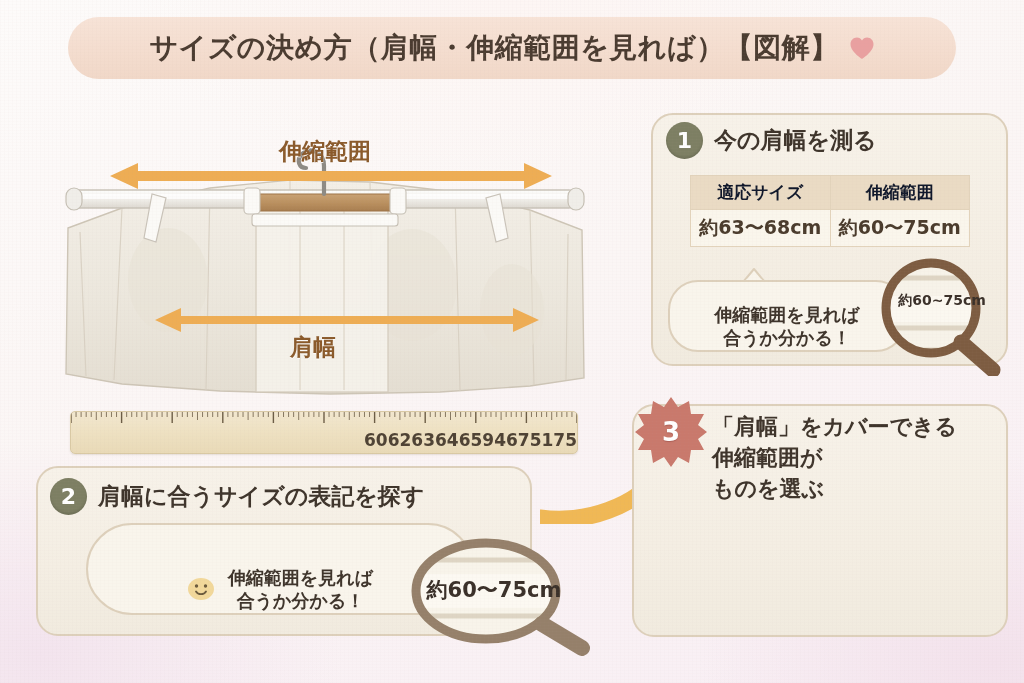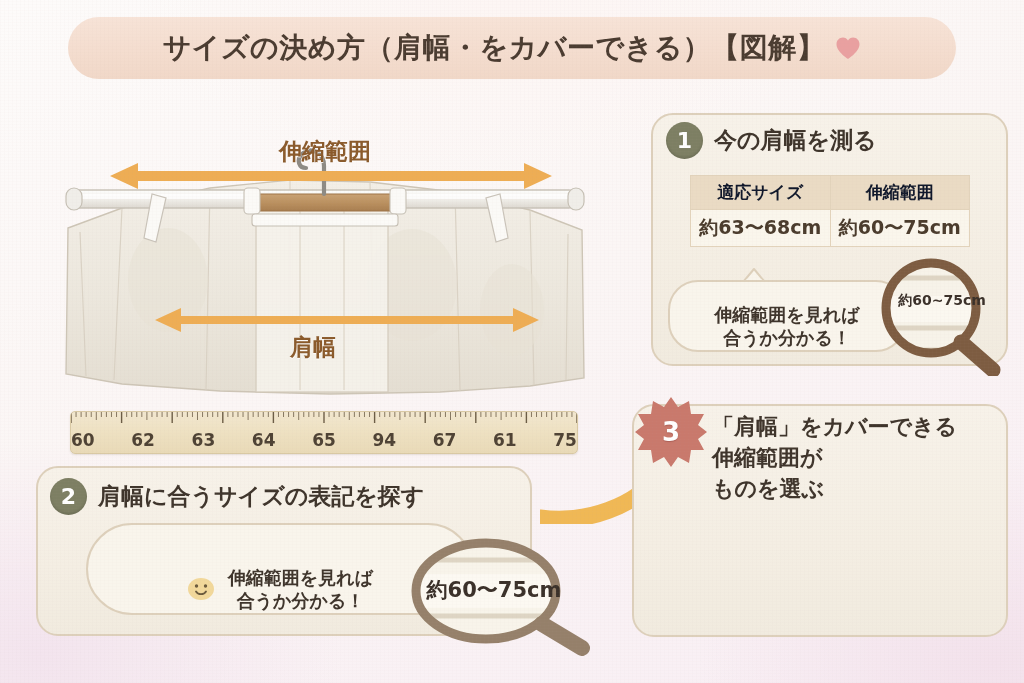--- a/index.html
+++ b/index.html
@@ -82,21 +82,21 @@
     width: 508px; height: 43px;
     border-radius: 5px;
     background: linear-gradient(180deg, #f2e7cf 0%, #efe2c4 40%, #e9dab7 100%);
     border: 1px solid #d9c9a4;
     box-shadow: 0 1px 2px rgba(120,100,70,.16);
     overflow: hidden;
   }
   .ruler-ticks { position: absolute; left: 0; top: 0; width: 100%; height: 13px; }
   .ruler-nums {
     position: absolute; left: 0; top: 13px; width: 100%; height: 30px;
-    display: flex; align-items: center; justify-content: space-between;
+    display: flex; align-items: center; justify-content: flex-end;
   }
   .ruler-nums span {
     font-size: 17px; font-weight: bold; color: #4e4234;
     font-family: "DejaVu Sans", "Liberation Sans", sans-serif;
   }
 
   
   .panel {
     position: absolute;
     background: linear-gradient(180deg, #f7f2e9 0%, #f4eee3 60%, #f1ebdf 100%);
@@ -217,21 +217,21 @@
   }
   #mag-text-1 { left: 894px; top: 292px; width: 96px; font-size: 14px; }
   #mag-text-2 { left: 424px; top: 576px; width: 140px; font-size: 21px; }
 </style>
 </head>
 <body>
 
 <div id="stage">
 
   <div class="title-banner">
-    <span class="title-text">サイズの決め方（肩幅・をカバーできる）【図解】</span>
+    <span class="title-text">サイズの決め方（肩幅・伸縮範囲を見れば）【図解】</span>
     <svg class="heart-icon" viewBox="0 0 26 24">
       <path d="M13 23C13 23 1.5 15.8 1.5 8.3 1.5 4.4 4.4 1.6 7.9 1.6c2.2 0 4.1 1.2 5.1 3 1-1.8 2.9-3 5.1-3 3.5 0 6.4 2.8 6.4 6.7C24.5 15.8 13 23 13 23z" fill="#e9a0a0"></path>
     </svg>
   </div>
 
   <div class="illus">
     <svg width="530" height="300" viewBox="0 0 530 300">
       <defs>
         <linearGradient id="clothG" x1="0" y1="0" x2="0" y2="1">
           <stop offset="0%" stop-color="#f3efe7"></stop>
@@ -422,21 +422,21 @@
         </g>
     </svg>
     <div class="ruler-nums">
       <span>60</span>
       <span>62</span>
       <span>63</span>
       <span>64</span>
       <span>65</span>
       <span>94</span>
       <span>67</span>
-      <span>61</span>
+      <span>51</span>
       <span>75</span>
     </div>
   </div>
 
   <div class="panel" id="panel-1"></div>
 
   <div class="step-head" id="head-1">
     <div class="badge-circle">1</div>
     <div class="step-title">今の肩幅を測る</div>
   </div>

